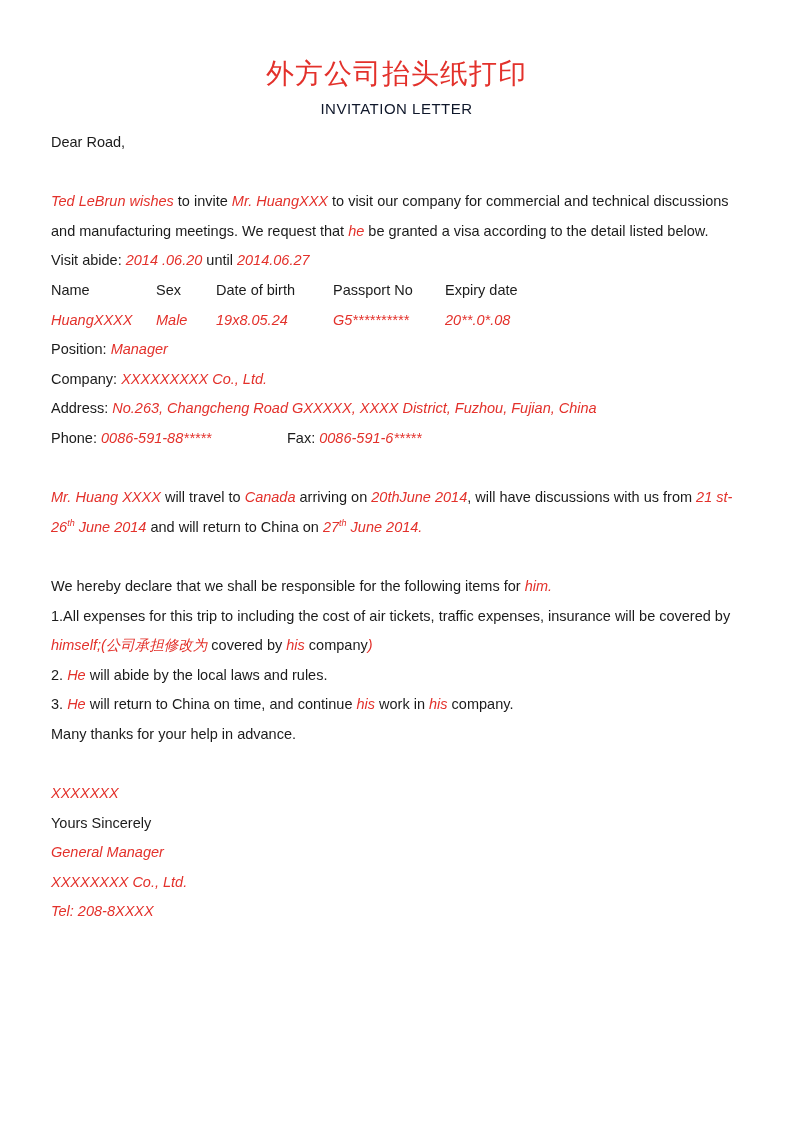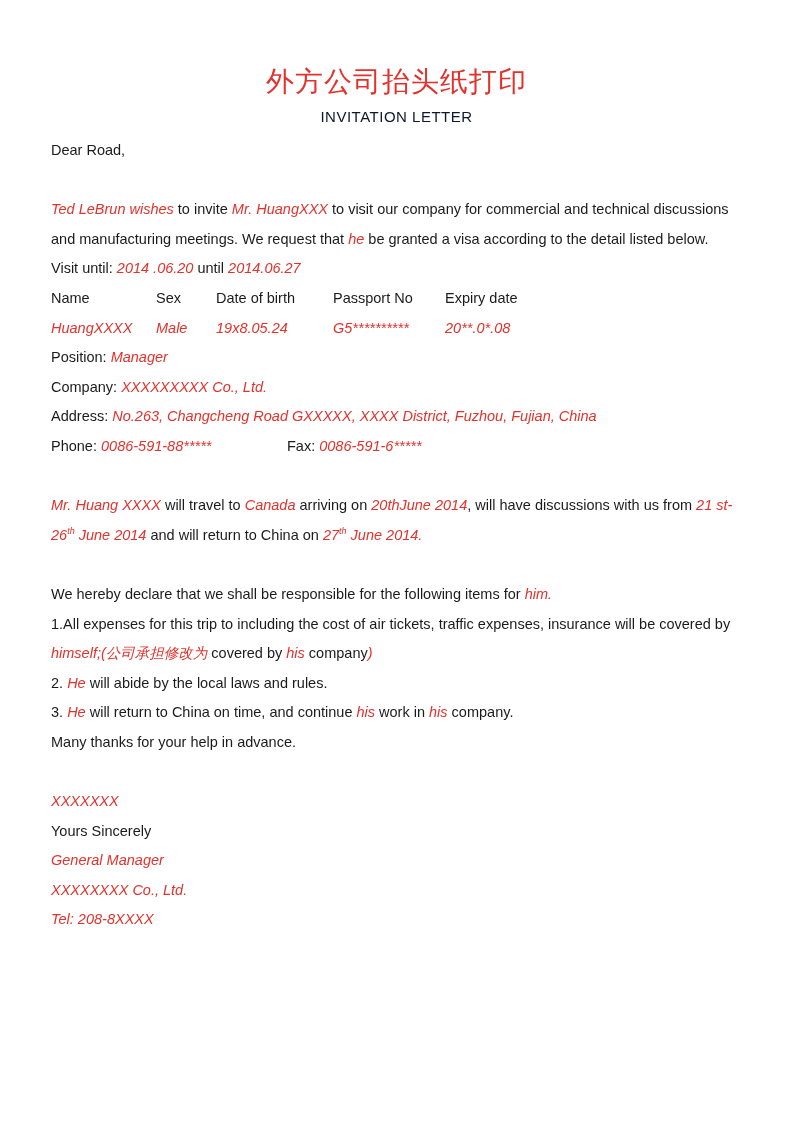--- a/index.html
+++ b/index.html
@@ -1,20 +1,20 @@
 <!DOCTYPE html>
 <html style="--red: #e3312b;"><head>
 <meta charset="utf-8">
 <style>
   html, body { margin: 0; padding: 0; background: #ffffff; }
   .page {
     position: relative;
     width: 793px;
     height: 928px;
-    margin: 12px auto;
+    margin: 4px auto;
     background: #ffffff;
     font-family: "Liberation Sans", sans-serif;
     font-size: 14.5px;
     color: #1b1b1b;
     overflow: hidden;
   }
   .content { padding: 50px 51px 0 51px; }
   .doc-title {
     text-align: center;
     font-family: "DejaVu Serif", serif;
@@ -52,21 +52,21 @@
 <body>
 
 <div class="page">
   <div class="content">
     <div class="doc-title">外方公司抬头纸打印</div>
     <div class="doc-subtitle">INVITATION LETTER</div>
     <div class="letter-body">
         <div class="block line"><span class="seg black">Dear Road,</span></div>
         <div class="block blank"></div>
         <div class="block para"><span class="seg red">Ted LeBrun wishes</span><span class="seg black"> to invite </span><span class="seg red">Mr. HuangXXX</span><span class="seg black"> to visit our company for commercial and technical discussions and manufacturing meetings. We request that </span><span class="seg red">he</span><span class="seg black"> be granted a visa according to the detail listed below.</span></div>
-        <div class="block line"><span class="seg black">Visit until: </span><span class="seg red">2014 .06.20</span><span class="seg black"> until </span><span class="seg red">2014.06.27</span></div>
+        <div class="block line"><span class="seg black">Visit abide: </span><span class="seg red">2014 .06.20</span><span class="seg black"> until </span><span class="seg red">2014.06.27</span></div>
         <div class="block row"><div class="cell" style="width: 105px;"><span class="seg black">Name</span></div><div class="cell" style="width: 60px;"><span class="seg black">Sex</span></div><div class="cell" style="width: 117px;"><span class="seg black">Date of birth</span></div><div class="cell" style="width: 112px;"><span class="seg black">Passport No</span></div><div class="cell last"><span class="seg black">Expiry date</span></div></div>
         <div class="block row"><div class="cell" style="width: 105px;"><span class="seg red">HuangXXXX</span></div><div class="cell" style="width: 60px;"><span class="seg red">Male</span></div><div class="cell" style="width: 117px;"><span class="seg red">19x8.05.24</span></div><div class="cell" style="width: 112px;"><span class="seg red">G5**********</span></div><div class="cell last"><span class="seg red">20**.0*.08</span></div></div>
         <div class="block line"><span class="seg black">Position: </span><span class="seg red">Manager</span></div>
         <div class="block line"><span class="seg black">Company: </span><span class="seg red">XXXXXXXXX Co., Ltd.</span></div>
         <div class="block line"><span class="seg black">Address: </span><span class="seg red">No.263, Changcheng Road GXXXXX, XXXX District, Fuzhou, Fujian, China</span></div>
         <div class="block row"><div class="cell" style="width: 236px;"><span class="seg black">Phone: </span><span class="seg red">0086-591-88*****</span></div><div class="cell last"><span class="seg black">Fax: </span><span class="seg red">0086-591-6*****</span></div></div>
         <div class="block blank"></div>
         <div class="block para"><span class="seg red">Mr. Huang XXXX</span><span class="seg black"> will travel to </span><span class="seg red">Canada</span><span class="seg black"> arriving on </span><span class="seg red">20thJune 2014</span><span class="seg black">, will have discussions with us from </span><span class="seg red">21 st-26</span><sup class="seg red">th</sup><span class="seg red"> June 2014</span><span class="seg black"> and will return to China on </span><span class="seg red">27</span><sup class="seg red">th</sup><span class="seg red"> June 2014.</span></div>
         <div class="block blank"></div>
         <div class="block line"><span class="seg black">We hereby declare that we shall be responsible for the following items for </span><span class="seg red">him.</span></div>

